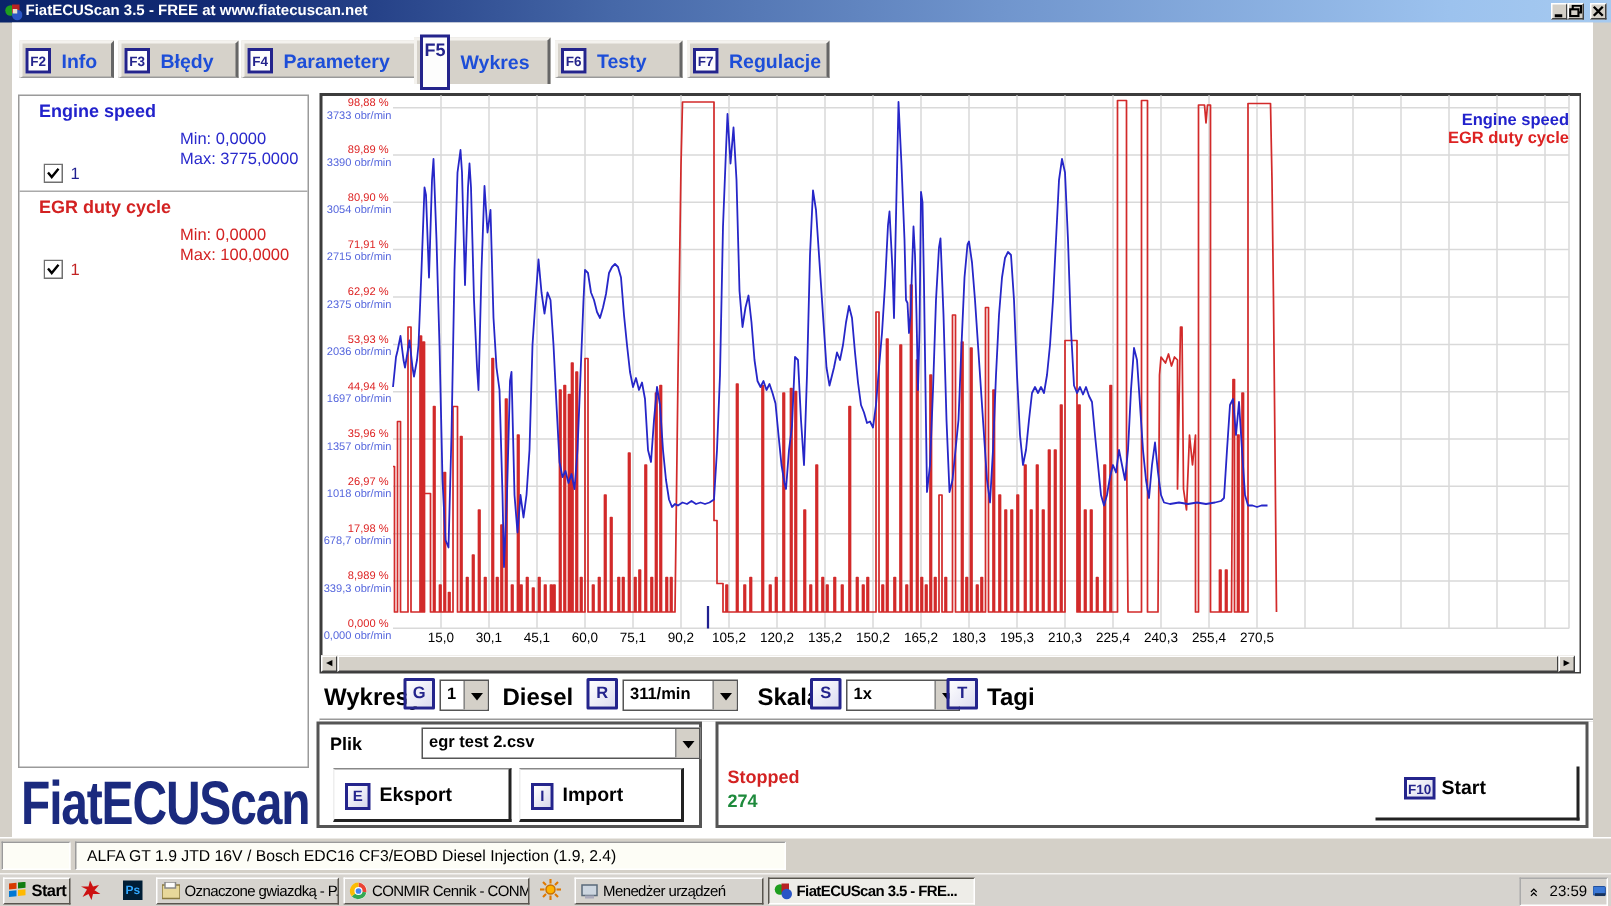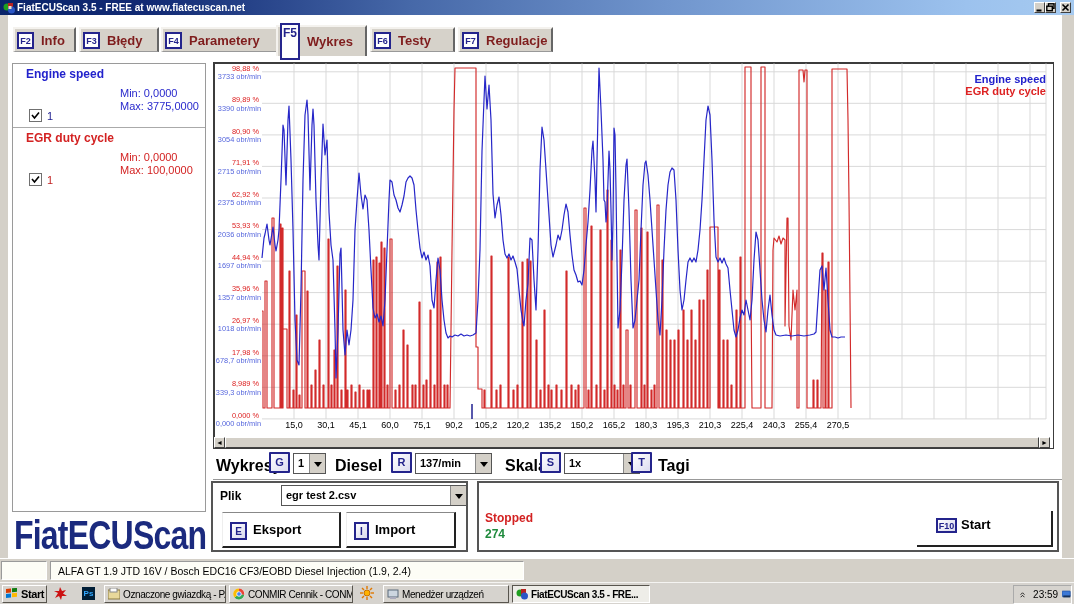--- a/index.html
+++ b/index.html
@@ -7,21 +7,21 @@
 #titlebar{position:absolute;left:0;top:0;width:1074px;height:15px;background:linear-gradient(to right,#0a246a 0%,#122a74 14%,#4668a8 38%,#7095cd 62%,#9cc2ee 90%,#a6caf0 100%)}
 #titlebar .txt{position:absolute;left:17px;top:2px;color:#fff;font-weight:bold;font-size:10px;letter-spacing:0px}
 .wbtn{position:absolute;top:2px;width:11px;height:11px;background:#d4d0c8;border:1px solid;border-color:#fff #404040 #404040 #fff;overflow:hidden}
 .wbtn svg{margin:0}
 #content{position:absolute;left:8px;top:15px;width:1054px;height:543px;background:#fff}
 
 .tab{position:absolute;top:27px;height:25px;background:#d6d2ca;border-top:2px solid #f4f2ee;border-left:2px solid #f4f2ee;border-right:2px solid #666;border-bottom:1px solid #999;display:flex;align-items:center}
 .tab.sel{top:25px;height:31px;z-index:5;background:#d6d2ca;border-bottom:none}
 .badge{display:inline-block;background:#fdfdfd;border:2px solid #24248c;color:#24248c;font-weight:bold;text-align:center}
 .tabbadge{width:17px;height:17px;font-size:9px;line-height:14px;margin-left:2px}
-.tab .lbl{font-weight:bold;font-size:13px;color:#7f1d1d;margin-left:7px}
+.tab .lbl{font-weight:bold;font-size:13px;color:#1d4ed8;margin-left:7px}
 
 #lpanel{position:absolute;left:12px;top:63px;width:194px;height:449px;border:1px solid #9a9a9a;background:#fff}
 
 #cpanel{position:absolute;left:213px;top:62px;width:841px;height:387px;border-style:solid;border-color:#3c3c3c;border-width:2px 1px 1px 2px;background:#fff}
 
 #hscroll{position:absolute;left:214px;top:437px;width:836px;height:11px;background:#d4d0c8}
 .sbtn{position:absolute;top:0;width:11px;height:11px;background:#d4d0c8;border:1px solid;border-color:#fff #404040 #404040 #fff;font-size:7px;line-height:9px;text-align:center}
 #hthumb{position:absolute;left:11px;top:0;width:814px;height:11px;background:#d4d0c8;border:1px solid;border-color:#fff #404040 #404040 #fff}
 
 .ctl-lbl{position:absolute;font-weight:bold;font-size:16px;color:#000}
@@ -224,21 +224,21 @@
 
 <div class="ctl-lbl" style="left:216px;top:457px">Wykresy</div>
 <div class="kbadge" style="left:269px;top:452px">G</div>
 <div class="combo" style="left:293px;top:453px;width:33px">
     <span class="tx">1</span>
     <span class="dd"></span>
   </div>
 <div class="ctl-lbl" style="left:335px;top:457px">Diesel</div>
 <div class="kbadge" style="left:391px;top:452px">R</div>
 <div class="combo" style="left:415px;top:453px;width:77px">
-    <span class="tx">137/min</span>
+    <span class="tx">311/min</span>
     <span class="dd"></span>
   </div>
 <div class="ctl-lbl" style="left:505px;top:457px">Skala</div>
 <div class="kbadge" style="left:540px;top:452px">S</div>
 <div class="combo" style="left:564px;top:453px;width:76px">
     <span class="tx">1x</span>
     <span class="dd"></span>
   </div>
 <div class="kbadge" style="left:631px;top:452px">T</div>
 <div class="ctl-lbl" style="left:658px;top:457px">Tagi</div>

